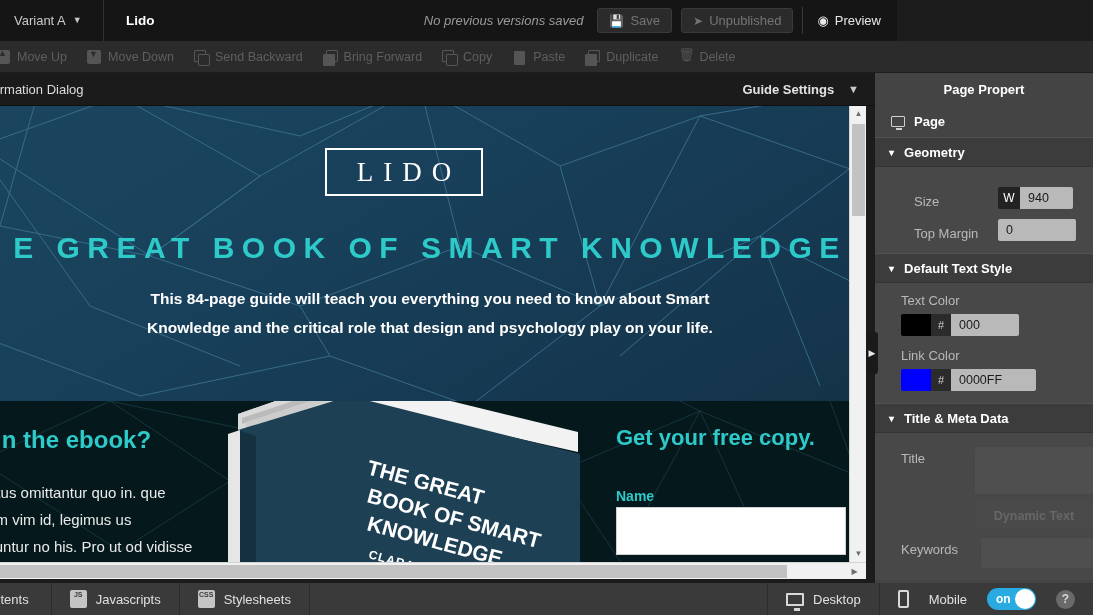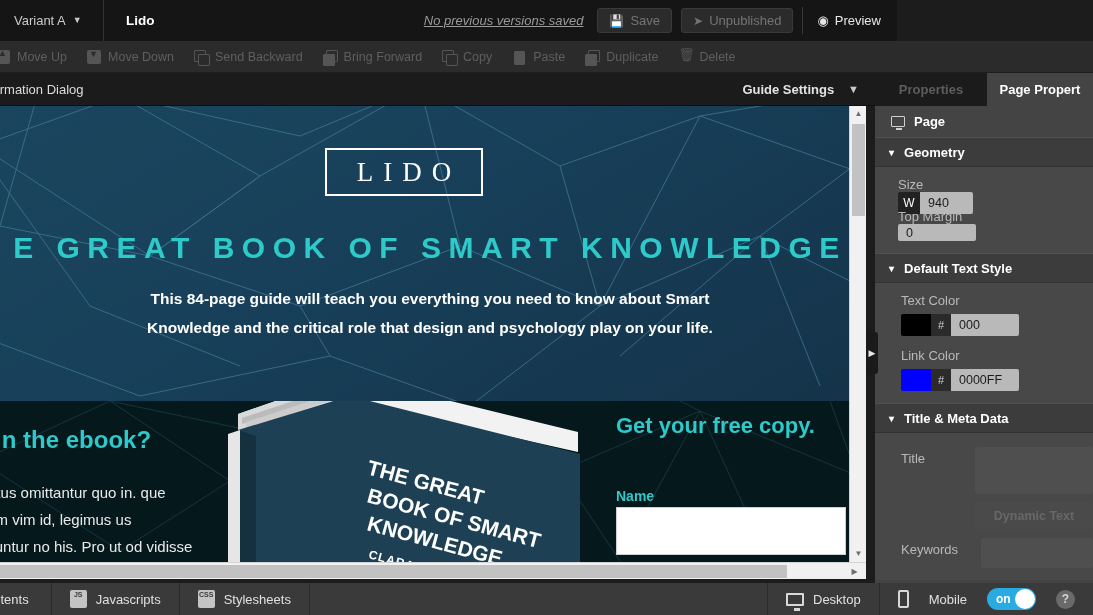--- a/index.html
+++ b/index.html
@@ -22,21 +22,21 @@
     border-right:1px solid #323232;
   }
   .caret-dn{ font-size:9px; color:#c9c9c9; line-height:1; }
   .page-name{
     padding-left:22px; font-size:13.5px; font-weight:bold; color:#ffffff;
   }
   .topbar-right{
     margin-left:auto; display:flex; align-items:center; height:41px;
   }
   .ver-note{
-    font-style:italic; color:#9a9a9a; font-size:13px; margin-right:14px;text-decoration:underline;
+    font-style:italic; color:#9a9a9a; font-size:13px; margin-right:14px;
   }
   .tbtn{
     height:25px; border:1px solid #3a3a3a; background:#2b2b2b;
     border-radius:3px; color:#747474; font-size:13px;
     display:flex; align-items:center; gap:6px; padding:0 11px;
     margin-right:9px;
   }
   .tbtn .gl{ font-size:12px; }
   .preview-wrap{
     border-left:1px solid #3a3a3a; height:27px; display:flex;
@@ -142,21 +142,21 @@
     font-size:24px; font-weight:bold; white-space:nowrap;
   }
   .lorem{
     position:absolute; left:-62px; top:78px; width:280px; color:#e9e9e9;
     font-size:15px; line-height:27px;
   }
   .book{
     position:absolute; left:228px; top:-27px; width:360px; height:200px;
   }
   .free-copy{
-    position:absolute; left:616px; top:12px; color:#2ec9c9;
+    position:absolute; left:616px; top:24px; color:#2ec9c9;
     font-size:22px; font-weight:bold; white-space:nowrap;
   }
   .pages-note{
     position:absolute; left:616px; top:44px; color:#ffffff;
     font-size:16px; font-weight:bold; white-space:nowrap;
   }
   .name-label{
     position:absolute; left:616px; top:87px; color:#2ec9c9;
     font-size:14px; font-weight:bold;
   }
@@ -223,21 +223,21 @@
   .monitor-ico::after{
     content:""; position:absolute; left:4px; top:11px; width:6px; height:2px; background:#cfcfcf;
   }
   .sect-head{
     height:30px; display:flex; align-items:center; gap:10px; padding-left:14px;
     background:#3c3c3c; border-top:1px solid #515151; border-bottom:1px solid #333;
     font-size:13px; font-weight:bold; color:#ffffff;
   }
   .chev{ font-size:10px; color:#ffffff; }
   .sect-body{ background:#484848; padding:10px 0 12px 0; }
-  .frow{ display:flex; align-items:flex-start; height:32px; padding-left:23px;flex-direction:column; }
+  .frow{ display:flex; align-items:flex-end; height:32px; padding-left:39px; }
   .frow .lbl{ width:84px; color:#b9b9b9; font-size:13px; }
   .ctrl{ display:flex; align-items:center; }
   .unit{
     width:22px; height:22px; background:#222; color:#fff; font-size:12px;
     display:flex; align-items:center; justify-content:center; border-radius:2px 0 0 2px;
   }
   .txtfield{
     height:22px; background:#b9b9b9; color:#1a1a1a; font-size:12.5px;
     display:flex; align-items:center; padding:0 8px; border-radius:0 2px 2px 0;
   }
@@ -454,21 +454,20 @@
   <div class="arw dn">▼</div>
 </div>
 <div class="hscroll">
   <div class="thumb"></div>
   <div class="arw">▶</div>
 </div>
 <div class="panel-handle">▶</div>
 
 <div class="rpanel">
   <div class="tabs">
-    <div class="tab inactive">Properties</div>
     <div class="tab active">Page Propert</div>
   </div>
 
   <div class="page-row">
     <span class="monitor-ico"></span>
     <span>Page</span>
   </div>
 
   <div class="sect-head">
     <span class="chev">▾</span>
@@ -499,21 +498,21 @@
         <span class="swatch" style="background:#000000"></span>
         <span class="hashbox">#</span>
         <span class="txtfield" style="width:68px">000</span>
       </span>
     </div>
     <div class="stacked" style="margin-top:12px">
       <span class="lbl">Link Color</span>
       <span class="ctrl">
         <span class="swatch" style="background:#0000FF"></span>
         <span class="hashbox">#</span>
-        <span class="txtfield" style="width:68px">0000FF</span>
+        <span class="txtfield" style="width:85px">0000FF</span>
       </span>
     </div>
   </div>
 
   <div class="sect-head">
     <span class="chev">▾</span>
     <span>Title &amp; Meta Data</span>
   </div>
   <div class="sect-body">
     <div class="meta-row">

